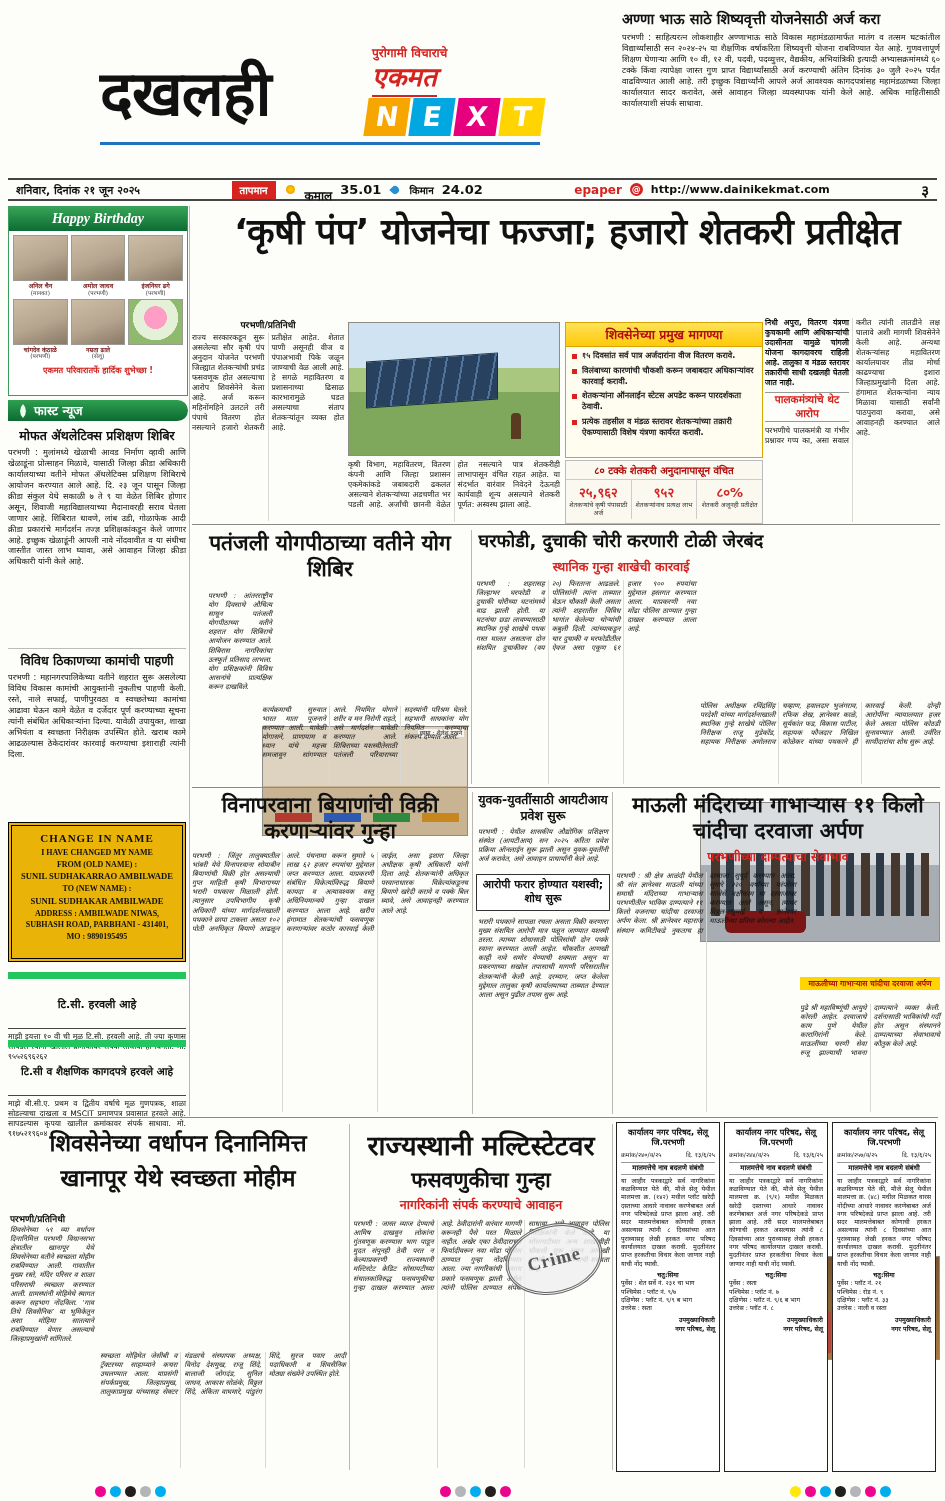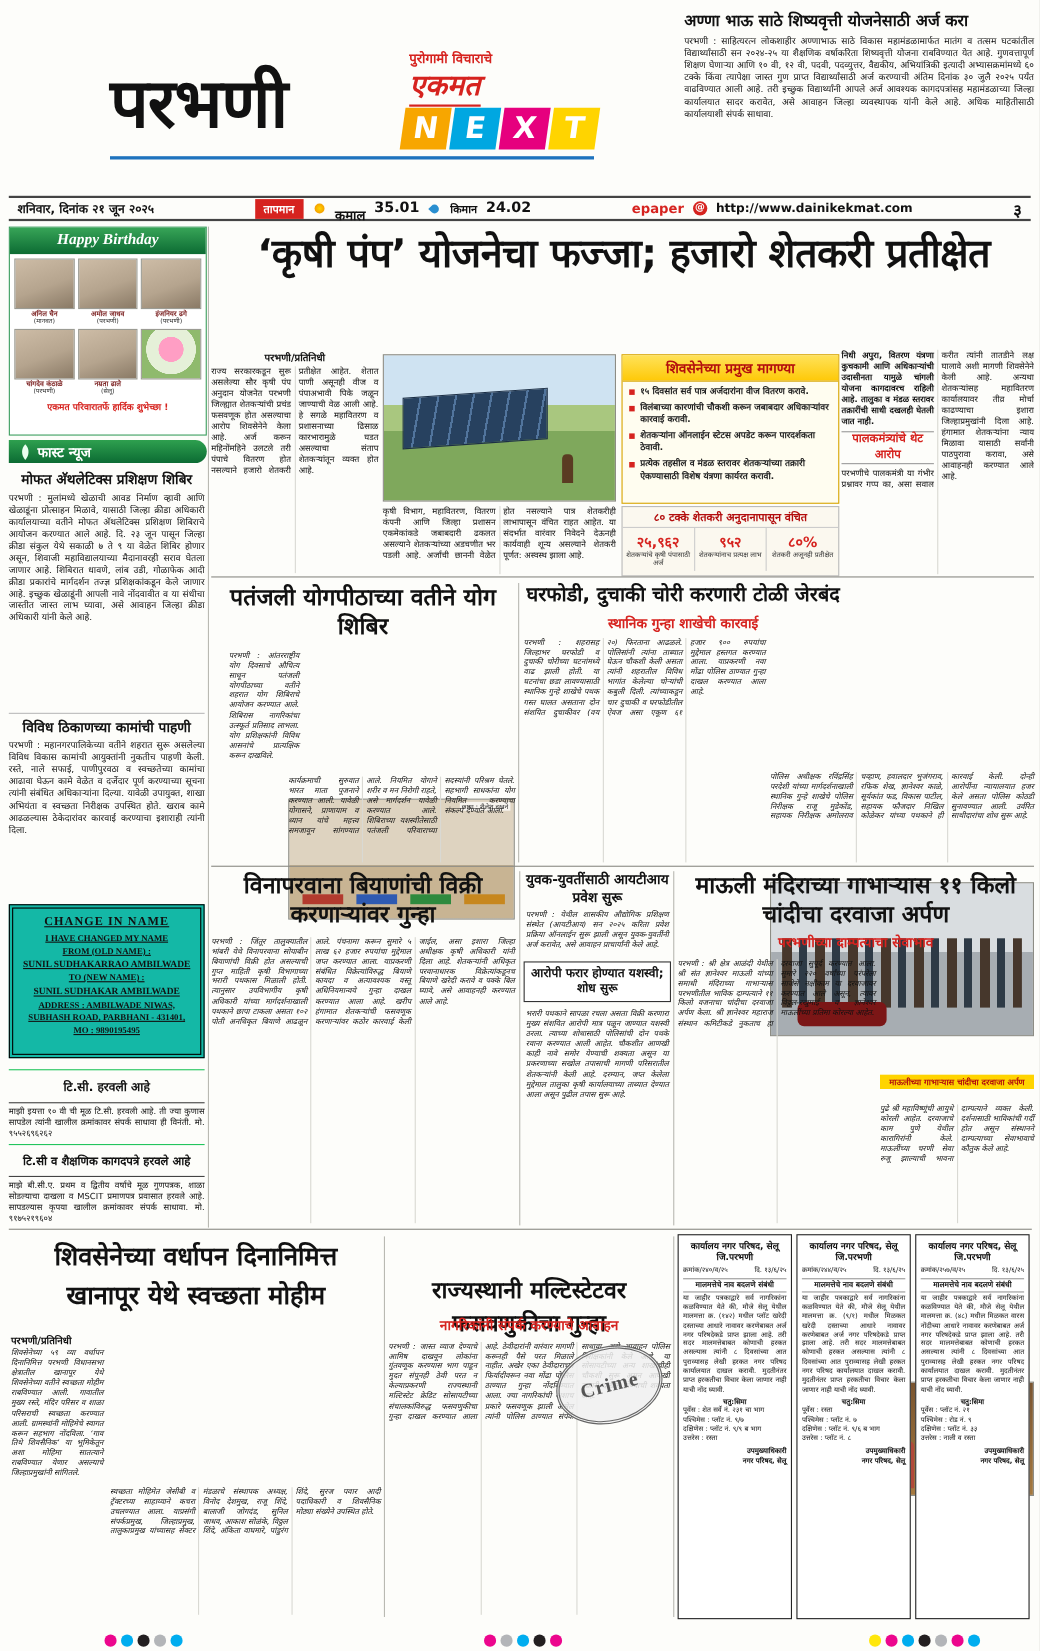--- a/index.html
+++ b/index.html
@@ -71,46 +71,46 @@
      background:repeating-linear-gradient(90deg,#46372c 0 9px,transparent 9px 15px,#2e3a46 15px 23px,transparent 23px 30px);}
   .ph-police .bike{position:absolute;bottom:6%;left:10%;width:34%;height:16%;background:#7b1616;border-radius:6px;}
   .ph-mauli{background:linear-gradient(#7a5530,#a5793f);}
   .ph-mauli .door{position:absolute;left:30%;top:8%;width:40%;height:84%;
      background:repeating-linear-gradient(#e3e4ea 0 6px,#c2c4cf 6px 9px);border:2px solid #8c8d96;}
   .ph-mauli .fig1{position:absolute;left:8%;bottom:6%;width:14%;height:42%;background:#b0483a;border-radius:5px 5px 0 0;}
   .ph-mauli .fig2{position:absolute;right:6%;bottom:6%;width:14%;height:40%;background:#3c5a7d;border-radius:5px 5px 0 0;}
   .ph-credit{position:absolute;top:2px;right:3px;background:rgba(255,255,255,.75);font-size:6px;padding:0 2px;color:#222;}
   .cap-yellow{background:#ffd400;color:#b30d0d;font-weight:800;font-size:7.6px;text-align:center;line-height:1.25;padding:2px;}
   
-  .cin{border:4px double #000;background:#14b8a6;font-family:"Liberation Serif",serif;text-align:center;padding:6px 4px;box-sizing:border-box;text-decoration:underline;}
+  .cin{border:4px double #000;background:#eab308;font-family:"Liberation Serif",serif;text-align:center;padding:6px 4px;box-sizing:border-box;}
   .cin .h{font-size:11px;font-weight:bold;letter-spacing:1px;margin-bottom:3px;}
   .cin .l{font-size:8px;font-weight:bold;line-height:1.45;}
   .cin .nm{font-size:8.6px;font-weight:bold;line-height:1.5;}
-  .ruled{border-top:1px solid #22c55e;border-bottom:1px solid #444;padding:7px 0;}
+  .ruled{border-top:7px solid #22c55e;border-bottom:1px solid #444;padding:17px 0;}
   .acc-box{border:1.5px solid #333;padding:3px 2px;background:#fff;}
   
   .notice{border:1px solid #222;background:#fff;padding:4px;box-sizing:border-box;font-size:6.3px;line-height:1.32;}
   .notice .tt{font-size:8.2px;font-weight:800;text-align:center;line-height:1.25;}
   .notice .row{display:flex;justify-content:space-between;font-size:6.2px;margin:3px 0;}
   .notice .sj{font-weight:800;text-align:center;font-size:6.8px;margin:2px 0;border-top:1px solid #999;border-bottom:1px solid #999;padding:1px 0;}
   .notice .ch{font-weight:800;text-align:center;margin-top:3px;}
   .notice .sg{text-align:right;font-weight:800;margin-top:4px;line-height:1.3;}
   
   .stamp{width:92px;height:64px;border:3px double #666;border-radius:50%;transform:rotate(-14deg);
          display:flex;align-items:center;justify-content:center;color:#555;background:rgba(240,240,240,.85);
          font-family:"Liberation Serif",serif;font-weight:bold;font-size:18px;letter-spacing:1px;}
   .dot{display:inline-block;width:11px;height:11px;border-radius:50%;margin-right:4px;}
   .dc{background:#00adef;} .dm{background:#ec068d;} .dy{background:#ffe70c;} .dk{background:#231f20;} .dg{background:#b3b5b8;}
 </style>
 </head>
 <body>
 
 <div id="paper">
 
-  <div class="abs" style="left:100px;top:48px;width:270px;height:92px;font-size:62px;font-weight:800;letter-spacing:-1px;line-height:92px;">परभणी</div>
+  <div class="abs" style="left:100px;top:48px;width:270px;height:92px;font-size:62px;font-weight:800;letter-spacing:-1px;line-height:92px;">दखलही</div>
   <div class="abs red b" style="left:372px;top:44px;font-size:12px;">पुरोगामी विचाराचे</div>
   <div class="abs red b" style="left:372px;top:58px;font-size:26px;font-style:italic;border-bottom:2px solid #d6231f;padding-bottom:1px;">एकमत</div>
   <div class="abs" style="left:366px;top:98px;">
     <span class="next-box n1">N</span><span class="next-box n2">E</span><span class="next-box n3">X</span><span class="next-box n4">T</span>
   </div>
   <div class="abs" style="left:100px;top:142px;width:440px;height:3px;background:#1e73be;"></div>
 
   <div class="abs" style="left:622px;top:8px;width:318px;height:166px;">
     <div class="b" style="font-size:14.5px;margin-bottom:4px;">अण्णा भाऊ साठे शिष्यवृत्ती योजनेसाठी अर्ज करा</div>
     <div class="t8 just">परभणी : साहित्यरत्न लोकशाहीर अण्णाभाऊ साठे विकास महामंडळामार्फत मातंग व तत्सम घटकांतील विद्यार्थ्यांसाठी सन २०२४-२५ या शैक्षणिक वर्षाकरिता शिष्यवृत्ती योजना राबविण्यात येत आहे. गुणवत्तापूर्ण शिक्षण घेणाऱ्या आणि १० वी, १२ वी, पदवी, पदव्युत्तर, वैद्यकीय, अभियांत्रिकी इत्यादी अभ्यासक्रमांमध्ये ६० टक्के किंवा त्यापेक्षा जास्त गुण प्राप्त विद्यार्थ्यांसाठी अर्ज करण्याची अंतिम दिनांक ३० जुलै २०२५ पर्यंत वाढविण्यात आली आहे. तरी इच्छुक विद्यार्थ्यांनी आपले अर्ज आवश्यक कागदपत्रांसह महामंडळाच्या जिल्हा कार्यालयात सादर करावेत, असे आवाहन जिल्हा व्यवस्थापक यांनी केले आहे. अधिक माहितीसाठी कार्यालयाशी संपर्क साधावा.</div>
@@ -318,21 +318,21 @@
     <div style="font-size:23px;font-weight:800;text-align:center;line-height:1.5;">खानापूर येथे स्वच्छता मोहीम</div>
   </div>
   <div class="abs b" style="left:10px;top:1212px;font-size:9px;">परभणी/प्रतिनिधी</div>
   <div class="abs t7 just" style="left:10px;top:1226px;width:84px;height:242px;">शिवसेनेच्या ५९ व्या वर्धापन दिनानिमित्त परभणी विधानसभा क्षेत्रातील खानापूर येथे शिवसेनेच्या वतीने स्वच्छता मोहीम राबविण्यात आली. गावातील मुख्य रस्ते, मंदिर परिसर व शाळा परिसराची स्वच्छता करण्यात आली. ग्रामस्थांनी मोहिमेचे स्वागत करून सहभाग नोंदविला. ‘गाव तिथे शिवसैनिक’ या भूमिकेतून अशा मोहिमा सातत्याने राबविण्यात येणार असल्याचे जिल्हाप्रमुखांनी सांगितले.</div>
 
   <div class="abs t7 just cols3" style="left:100px;top:1352px;width:246px;height:116px;">स्वच्छता मोहिमेत जेसीबी व ट्रॅक्टरच्या साहाय्याने कचरा उचलण्यात आला. याप्रसंगी संपर्कप्रमुख, जिल्हाप्रमुख, तालुकाप्रमुख यांच्यासह सेक्टर मंडळाचे संस्थापक अध्यक्ष, विनोद देशमुख, राजू शिंदे, बालाजी जोगदंड, सुनिल जाधव, आकाश सोळंके, विठ्ठल शिंदे, अंकिता वाघमारे, पांडुरंग शिंदे, सुरज पवार आदी पदाधिकारी व शिवसैनिक मोठ्या संख्येने उपस्थित होते.</div>
 
   <div class="abs vr" style="left:349px;top:1124px;height:346px;"></div>
 
   <div class="abs" style="left:353px;top:1126px;width:256px;">
-    <div style="font-size:21px;font-weight:800;text-align:center;line-height:1.45;margin-top:32px;">राज्यस्थानी मल्टिस्टेटवर</div>
+    <div style="font-size:27px;font-weight:800;text-align:center;line-height:1.45;">राज्यस्थानी मल्टिस्टेटवर</div>
     <div style="font-size:21px;font-weight:800;text-align:center;line-height:1.45;">फसवणुकीचा गुन्हा</div>
   </div>
   <div class="abs sub-red ctr" style="left:353px;top:1196px;width:256px;font-size:12.5px;">नागरिकांनी संपर्क करण्याचे आवाहन</div>
   <div class="abs t7 just cols3" style="left:353px;top:1220px;width:256px;height:248px;">परभणी : जास्त व्याज देण्याचे आमिष दाखवून लोकांना गुंतवणूक करण्यास भाग पाडून मुदत संपूनही ठेवी परत न केल्याप्रकरणी राज्यस्थानी मल्टिस्टेट क्रेडिट सोसायटीच्या संचालकांविरुद्ध फसवणुकीचा गुन्हा दाखल करण्यात आला आहे. ठेवीदारांनी वारंवार मागणी करूनही पैसे परत मिळाले नाहीत. अखेर एका ठेवीदाराच्या फिर्यादीवरून नवा मोंढा पोलिस ठाण्यात गुन्हा नोंदविण्यात आला. ज्या नागरिकांची अशाच प्रकारे फसवणूक झाली असेल त्यांनी पोलिस ठाण्यात संपर्क साधावा, असे आवाहन पोलिस निरीक्षकांनी केले आहे. या सोसायटीच्या अन्य शाखांचीही चौकशी सुरू असून आणखी तक्रारी दाखल होण्याची शक्यता आहे.</div>
   <div class="abs stamp" style="left:505px;top:1224px;">Crime</div>
 
   <div class="abs vr" style="left:612px;top:1124px;height:346px;"></div>
 
   <div class="abs notice" style="left:616px;top:1122px;width:104px;height:350px;">
     <div class="tt">कार्यालय नगर परिषद, सेलू</div>

